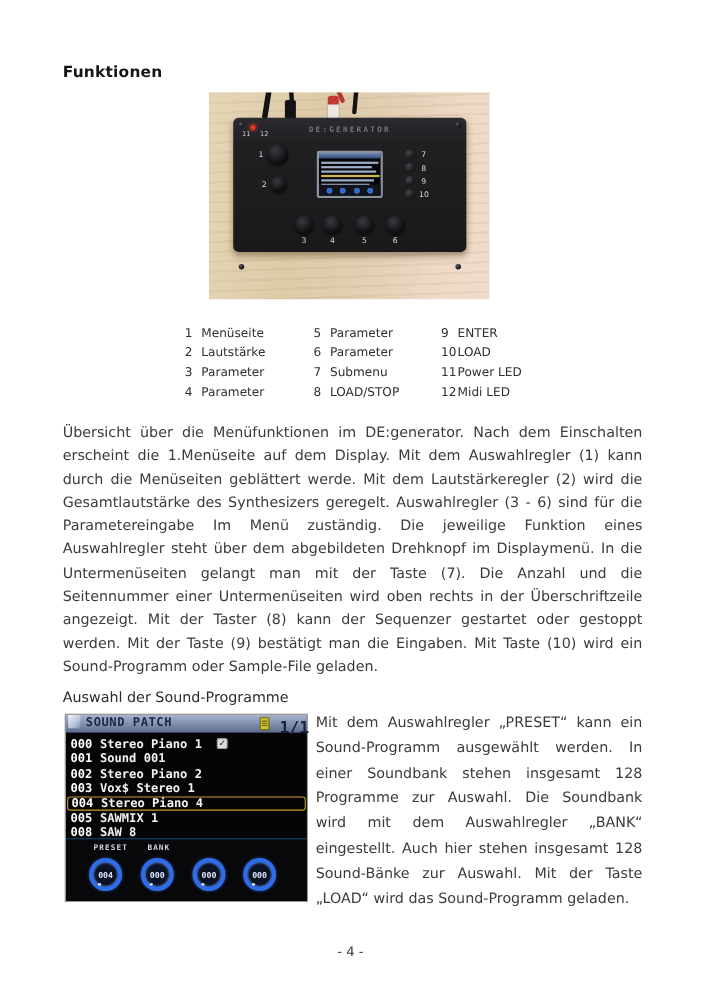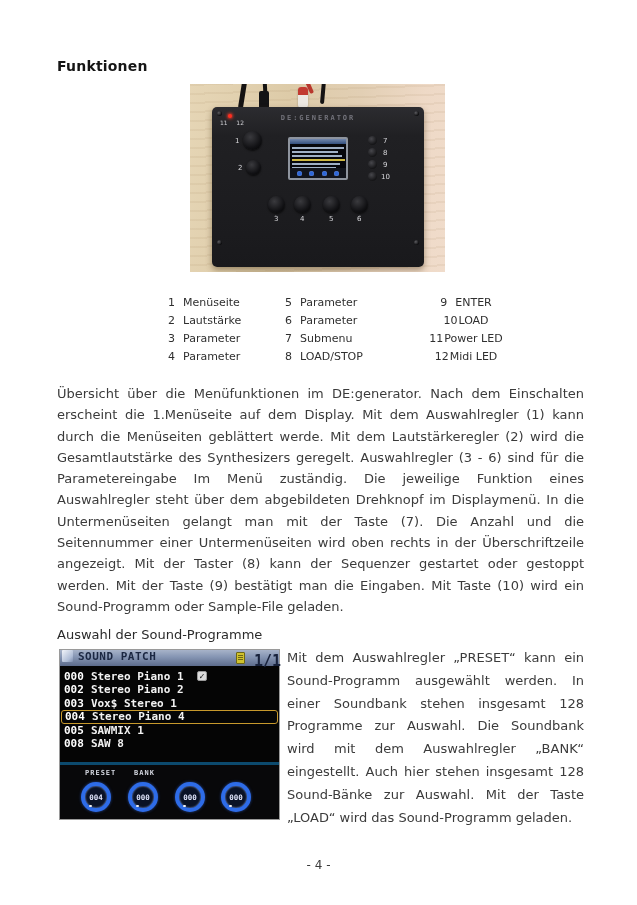--- a/index.html
+++ b/index.html
@@ -12,39 +12,39 @@
   .para-main { position:absolute; left:57px; top:383px; width:527px; font-size:13px; line-height:21.3px; color:#3b3b3b; text-align:justify; }
   .sub-heading { position:absolute; left:57px; top:627px; font-size:13px; color:#2b2b2b; }
   .para-side { position:absolute; left:287px; top:647px; width:297px; font-size:13px; line-height:22.8px; color:#3b3b3b; text-align:justify; }
   .page-num { position:absolute; left:0; top:858px; width:100%; text-align:center; font-size:12px; color:#3b3b3b; }
 
   
   .legend { position:absolute; left:168px; top:296px; display:flex; }
   .legend-col { display:flex; flex-direction:column; }
   .legend-col.c1 { width:117px; }
   .legend-col.c2 { width:116px; }
-  .legend-col.c3 { width:130px;align-items:center; }
+  .legend-col.c3 { width:130px; }
   .legend-item { height:18px; font-size:11px; color:#2f2f2f; white-space:nowrap; }
   .lnum { display:inline-block; min-width:15px; }
 
   
   .photo { position:absolute; left:190px; top:84px; width:255px; height:188px; overflow:hidden;
            background:linear-gradient(100deg,#e6d6b6 0%,#ddcba8 35%,#e2cfb4 60%,#eed9c6 82%,#f0dccb 100%); }
   .photo .grain { position:absolute; inset:0;
            background:repeating-linear-gradient(178deg, rgba(160,130,90,0.10) 0 2px, rgba(0,0,0,0) 2px 9px); }
   .cable { position:absolute; background:#151313; }
   .cable.a { left:50px; top:-3px; width:5px; height:28px; transform:rotate(9deg); border-radius:3px; }
   .cable.b { left:73px; top:-3px; width:4px; height:12px; transform:rotate(-3deg); }
   .plug-black { position:absolute; left:69px; top:7px; width:10px; height:18px; background:#131315; border-radius:2px; }
   .rca-white { position:absolute; left:108px; top:3px; width:10px; height:21px; background:#ece8e2; border-radius:3px; box-shadow:0 1px 2px rgba(0,0,0,0.3); }
   .rca-white .band { position:absolute; left:0; top:0; width:10px; height:8px; background:#c23a30; border-radius:3px 3px 0 0; }
   .cable.red { left:117px; top:-6px; width:4px; height:16px; background:#b8372d; transform:rotate(-24deg); border-radius:2px; }
   .cable.c { left:131px; top:-4px; width:4px; height:24px; transform:rotate(5deg); border-radius:2px; }
 
-  .panel { position:absolute; left:22px; top:23px; width:212px; height:160px; border-radius:5px;
+  .panel { position:absolute; left:22px; top:23px; width:212px; height:122px; border-radius:5px;
            background:linear-gradient(180deg,#2c2c30 0%,#202023 18%,#1c1c1f 70%,#19191c 100%);
            box-shadow:0 3px 6px rgba(70,50,20,0.45);padding-left:16px; }
   .logo { position:absolute; left:0; top:7px; width:100%; text-align:center; font-size:7px; font-weight:bold;
           letter-spacing:2px; color:#73737b; font-family:"DejaVu Sans Mono", monospace; }
   .screw { position:absolute; width:5px; height:5px; border-radius:50%;
            background:radial-gradient(circle at 35% 35%, #5c5c60, #0c0c0e 70%); }
   .screw.tl { left:5px; top:4px; } .screw.tr { left:202px; top:4px; }
   .screw.bl { left:5px; top:133px; } .screw.br { left:202px; top:133px; }
 
   .led { position:absolute; left:16px; top:7px; width:4px; height:4px; border-radius:50%;
@@ -99,21 +99,21 @@
   .sp-doc::after { content:""; position:absolute; left:1px; top:2px; width:5px; height:1px; background:#6d6614; box-shadow:0 2px 0 #6d6614, 0 4px 0 #6d6614; }
   .sp-page { position:absolute; left:194px; top:2px; font-size:15px; font-weight:bold; color:#18223c; }
 
   .sp-list { position:absolute; left:0; top:16px; width:100%; padding-top:4px; }
   .sp-row { position:relative; height:13.4px; line-height:13.4px; padding-left:4px; font-size:11px; font-weight:bold; color:#f2f2f2; white-space:nowrap; }
   .sp-row .num { color:#ffffff; margin-right:7px; }
   .sp-row.sel { border:1px solid #c7992c; border-radius:3px; margin:0 1px; padding-left:3px; line-height:11.5px; }
   .sp-check { position:absolute; left:137px; top:1px; width:10px; height:10px; background:#dcdcdc; border:1px solid #9a9a9a; border-radius:2px;
           color:#141414; font-size:9px; line-height:9px; text-align:center; font-weight:bold; }
 
-  .sp-knobbar { position:absolute; left:0; bottom:0; width:100%; height:57px; background:#08080a; border-top:3px solid #0c4a6e; }
+  .sp-knobbar { position:absolute; left:0; bottom:0; width:100%; height:57px; background:#08080a; border-top:1px solid #0c4a6e; }
   .sp-klabel { position:absolute; top:4px; font-size:7px; font-weight:bold; letter-spacing:1px; color:#d4d7e0; }
   .sp-klabel.l1 { left:25px; } .sp-klabel.l2 { left:74px;text-align:right; }
   .sp-knob { position:absolute; top:17px; width:30px; height:30px; border-radius:50%;
           border:4px solid #2e6ce8; background:#0a1226; box-shadow:0 0 3px rgba(60,120,255,0.55), inset 0 0 2px #9db8f0; }
   .sp-knob .val { position:absolute; left:0; top:7px; width:100%; text-align:center; font-size:7.5px; font-weight:bold; color:#e3e8ff; }
   .sp-knob .dot { position:absolute; left:4px; bottom:1px; width:2.5px; height:2.5px; border-radius:50%; background:#f0f0f0; }
   .sp-knob.p1 { left:21px; } .sp-knob.p2 { left:68px; } .sp-knob.p3 { left:115px; } .sp-knob.p4 { left:161px; }
 </style>
 </head>
 <body>
@@ -218,20 +218,23 @@
       <div class="sp-title">SOUND PATCH</div>
       <div class="sp-doc"></div>
       <div class="sp-page">1/1</div>
     </div>
     <div class="sp-list">
       <div class="sp-row">
         <span class="num">000</span><span>Stereo Piano 1</span>
         <span class="sp-check">✓</span>
       </div>
       <div class="sp-row">
+        <span class="num">001</span><span>Sound 001</span>
+      </div>
+      <div class="sp-row">
         <span class="num">002</span><span>Stereo Piano 2</span>
       </div>
       <div class="sp-row">
         <span class="num">003</span><span>Vox$ Stereo 1</span>
       </div>
       <div class="sp-row sel">
         <span class="num">004</span><span>Stereo Piano 4</span>
       </div>
       <div class="sp-row">
         <span class="num">005</span><span>SAWMIX 1</span>

